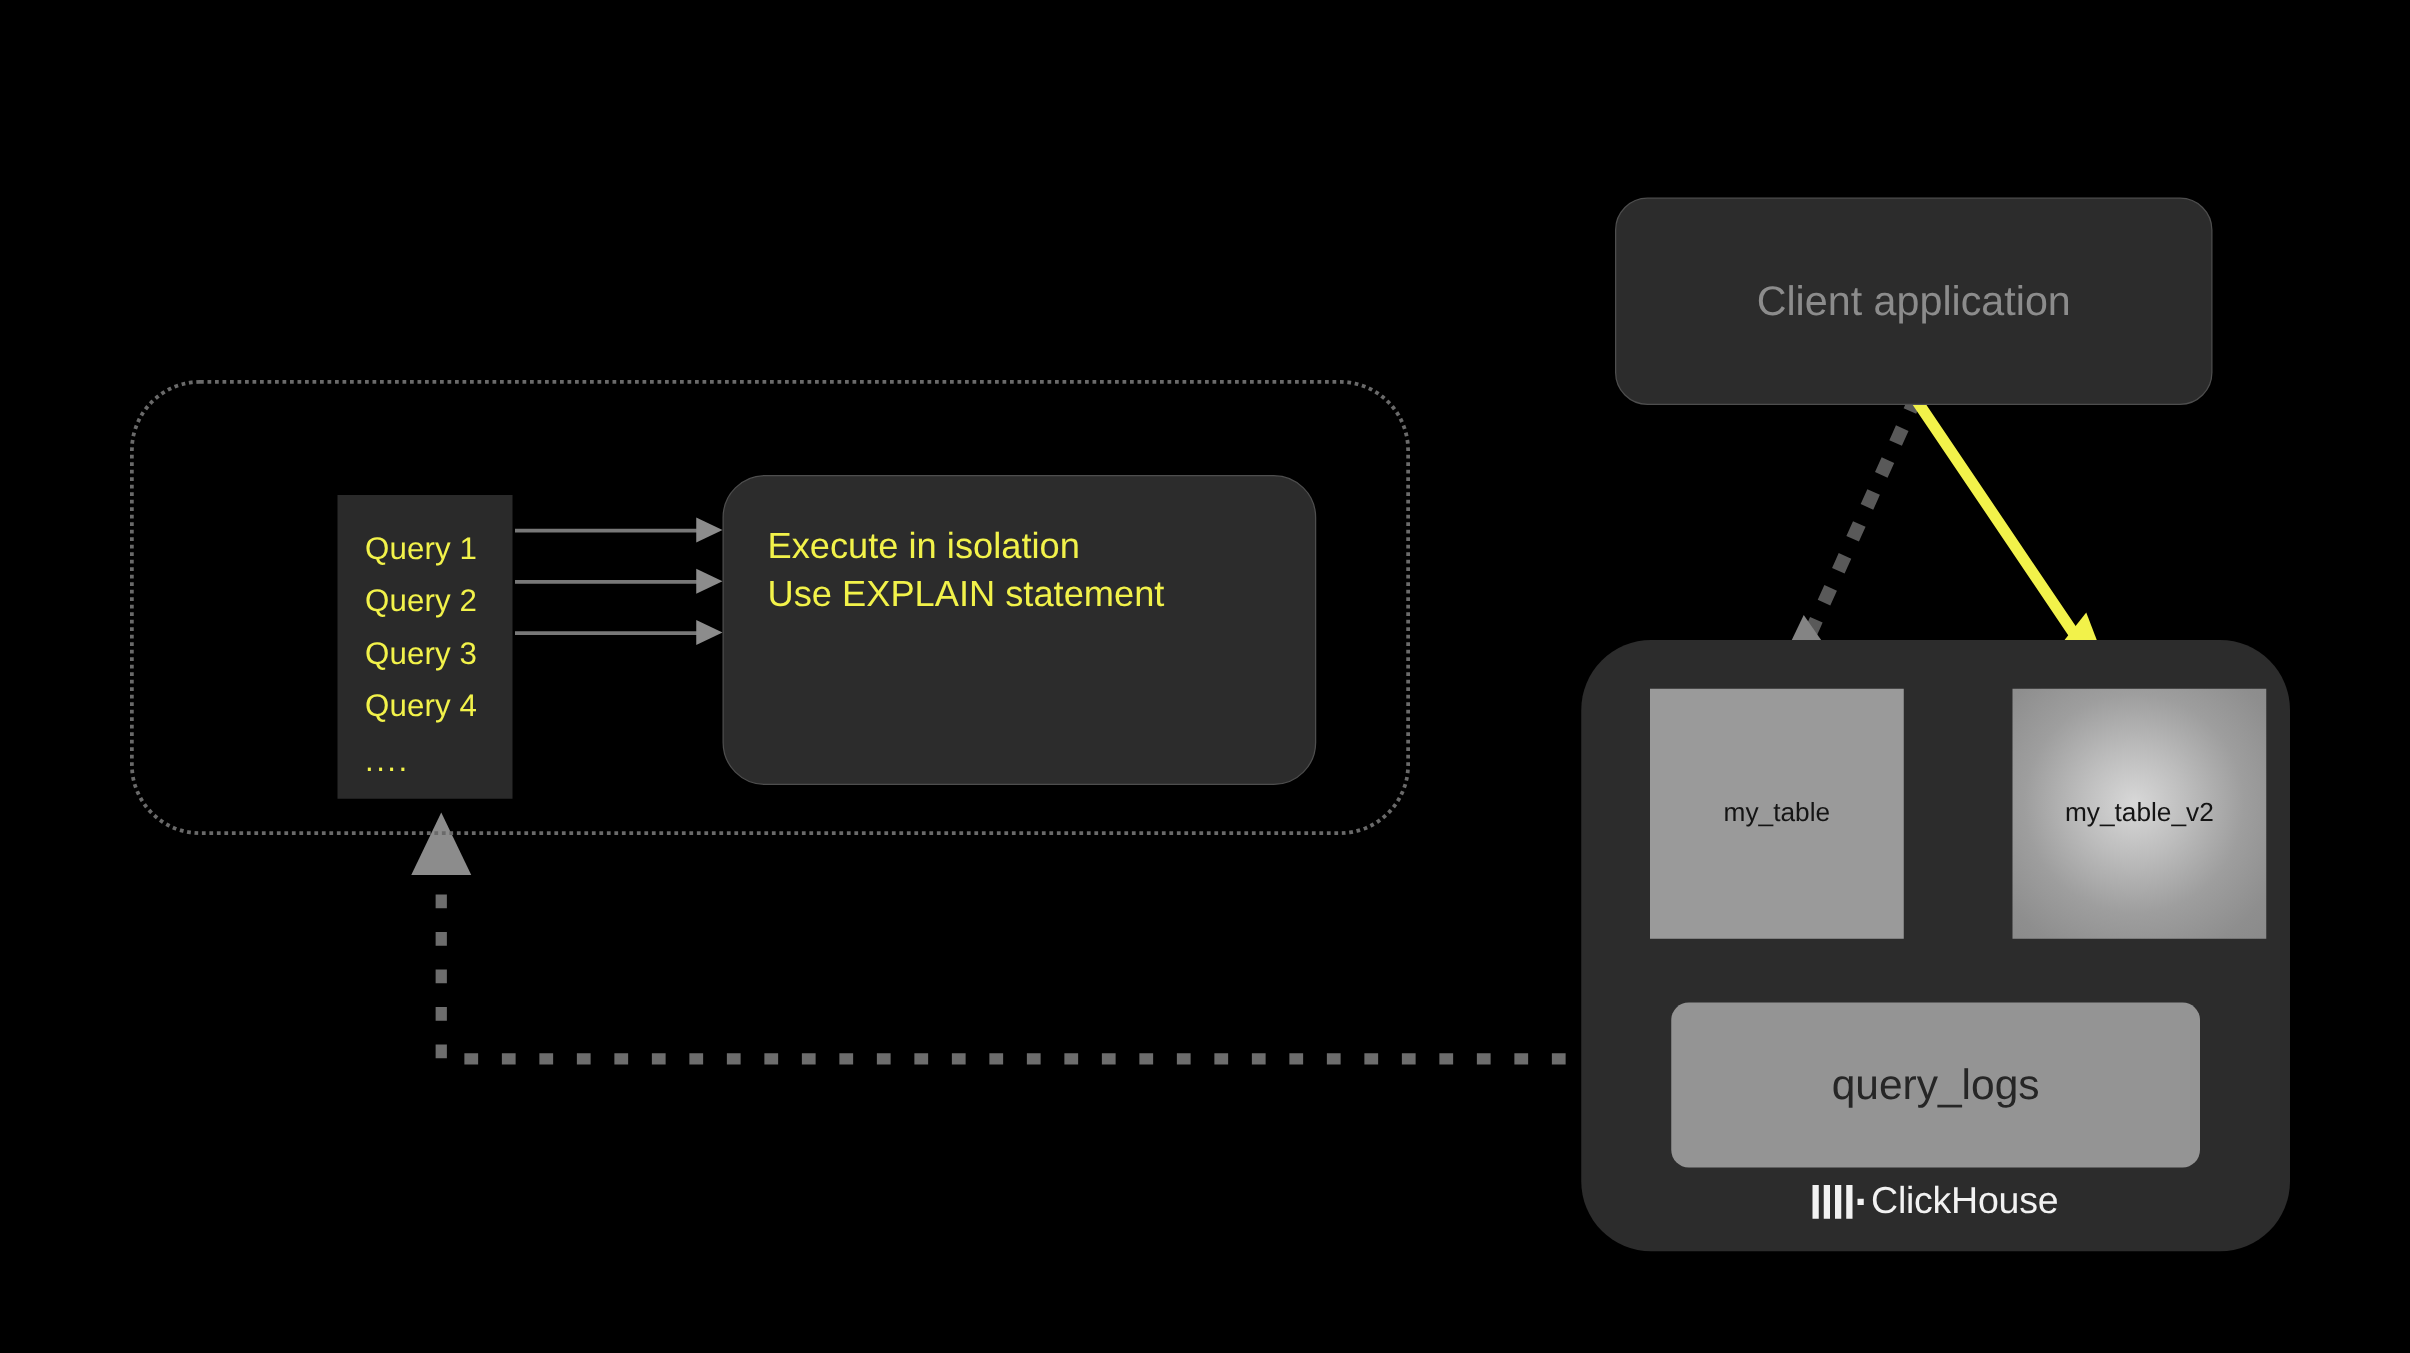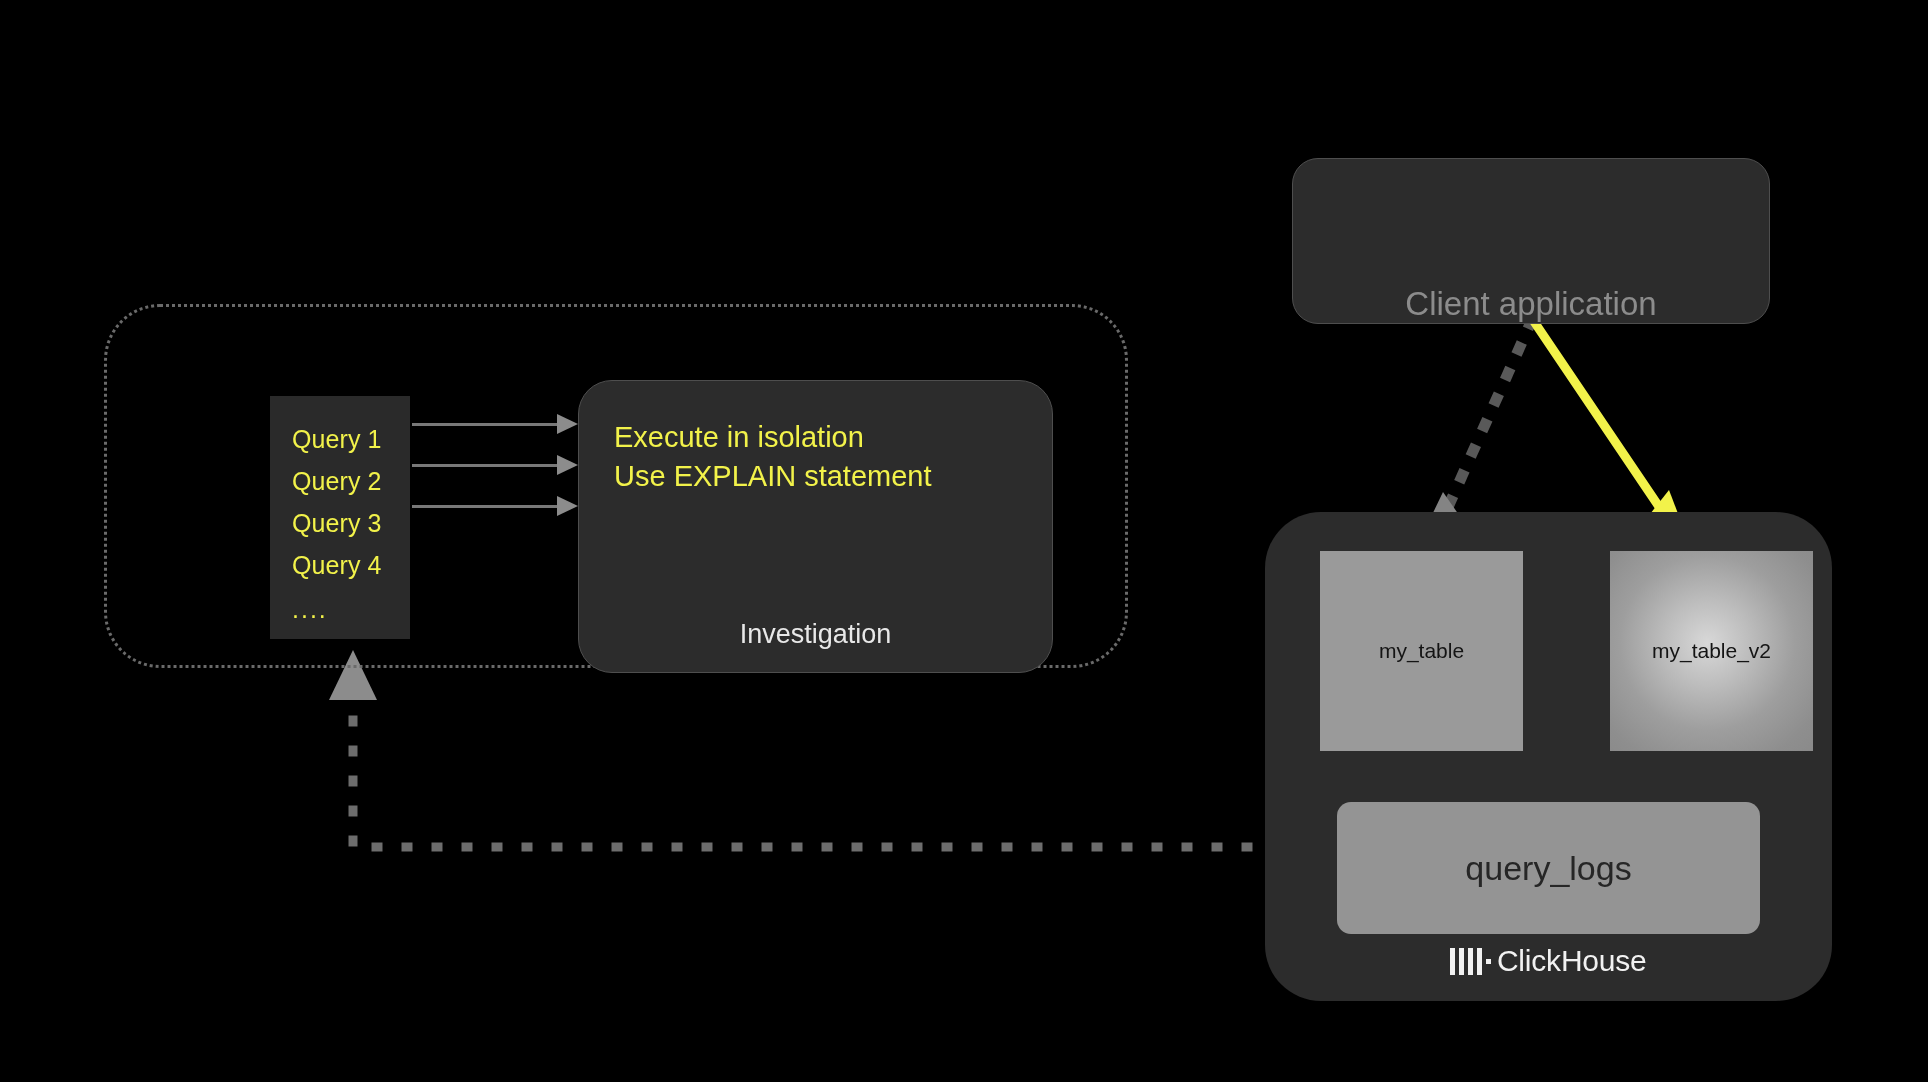--- a/index.html
+++ b/index.html
@@ -71,21 +71,21 @@
     border-top: 10.5px solid transparent;
     border-bottom: 10.5px solid transparent;
   }
 
   
   #investigation {
     position: absolute;
     left: 578px;
     top: 380px;
     width: 475px;
-    height: 293px;
+    height: 248px;
     background: #2c2c2c;
     border: 1px solid #4e4e4e;
     border-radius: 34px;
     box-sizing: border-box;
   }
   #investigation .lines {
     position: absolute;
     left: 35px;
     top: 37px;
     right: 16px;
@@ -112,21 +112,21 @@
     position: absolute;
     left: 1292px;
     top: 158px;
     width: 478px;
     height: 166px;
     background: #2c2c2c;
     border: 1px solid #4e4e4e;
     border-radius: 26px;
     box-sizing: border-box;
     display: flex;
-    align-items: flex-end;
+    align-items: center;
     justify-content: center;
   }
   #client-app-label {
     color: #8c8c8c;
     font-size: 33px;
   }
 
   
   #clickhouse-panel {
     position: absolute;
@@ -250,21 +250,20 @@
 
   <div class="gray-arrow" style="left:412px; top:423px; width:146px;"></div>
   <div class="gray-arrow" style="left:412px; top:464px; width:146px;"></div>
   <div class="gray-arrow" style="left:412px; top:505px; width:146px;"></div>
 
   <div id="investigation">
     <div class="lines">
       <div class="inv-line">Execute in isolation</div>
       <div class="inv-line spaced">Use EXPLAIN statement</div>
     </div>
-    <div id="inv-caption">Investigation</div>
   </div>
 
   <div id="client-app">
     <span id="client-app-label">Client application</span>
   </div>
 
   <div id="clickhouse-panel">
 
     <div class="table-box" id="table-my-table">
       <span>my_table</span>

